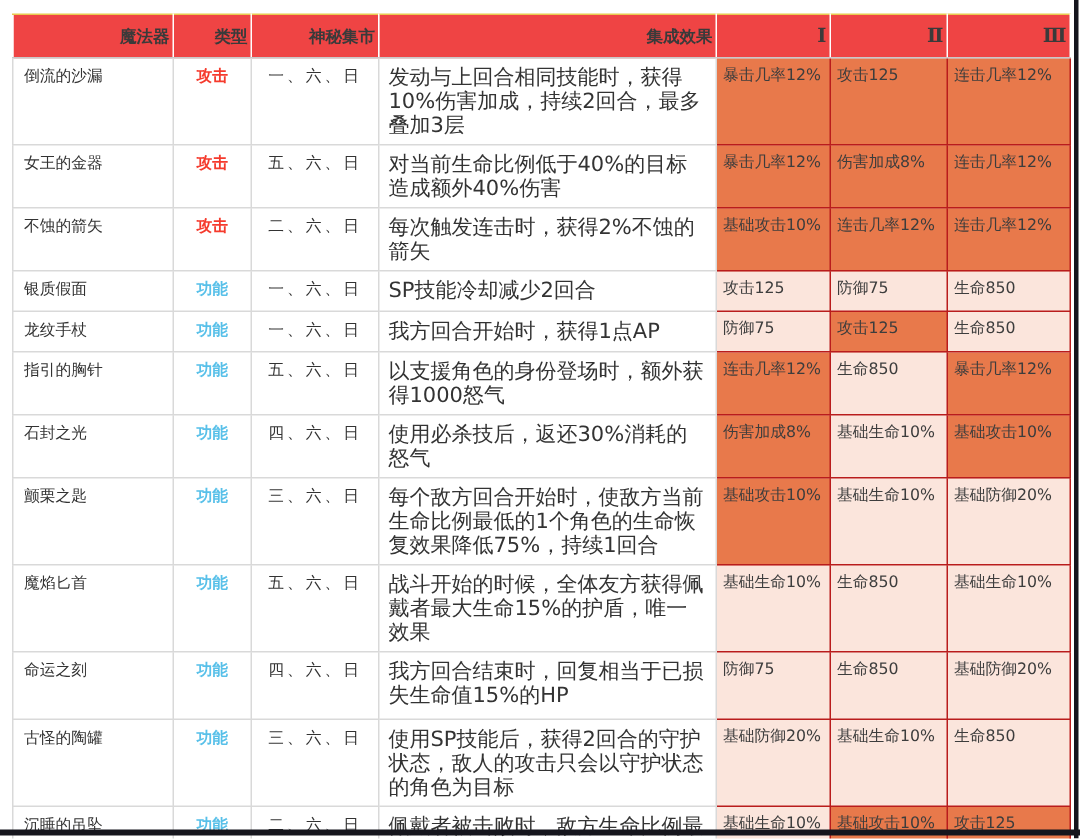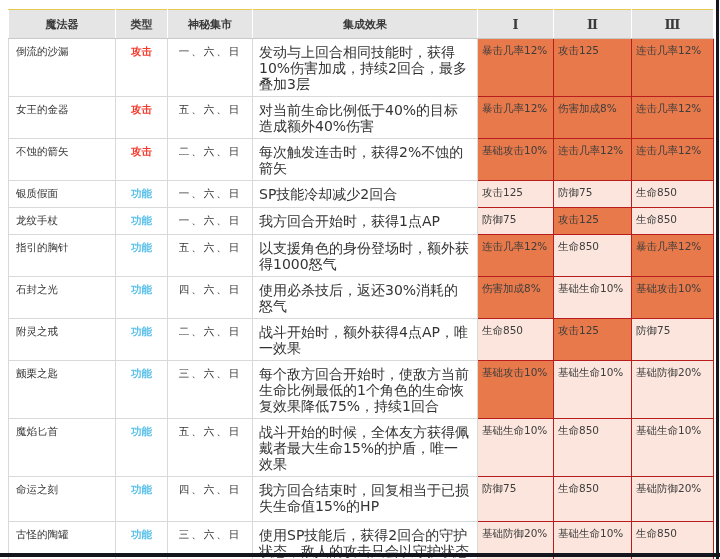--- a/index.html
+++ b/index.html
@@ -8,25 +8,25 @@
       background:#ffffff;
       font-family:"DejaVu Sans","Liberation Sans",sans-serif;
       color:#333;
     }
     .table-wrap{position:absolute;top:9px;left:8px;}
     table{
       border-collapse:collapse;table-layout:fixed;width:705px;
       font-size:10.5px;color:#333;
     }
     th{
-      background:#e5e5e5;
+      background:#ef4444;
       border-left:1px solid #fff;border-right:1px solid #fff;
       border-top:1px solid #e8c94f;border-bottom:1px solid #c9c9c9;
       height:28px;font-weight:bold;font-size:11px;color:#3a3a3a;
-      padding:0 2px;text-align:center;
+      padding:0 2px;text-align:right;
     }
     th.roman{font-family:"DejaVu Serif","Liberation Serif",serif;font-size:13px;}
     table{border:1px solid #c8c8c8;}
     td{
       border:1px solid #d9d9d9;
       padding:4px 5px;vertical-align:top;line-height:16px;background:#fff;
     }
     tr.short{height:27px;}
     tr.tall{height:45px;padding-left:39px;}
     td.c-name{padding-left:7px;}
@@ -127,29 +127,20 @@
       </tr>
       <tr class="short">
         <td class="c-name">石封之光</td>
         <td class="c-type" data-kind="function">功能</td>
         <td class="c-market">四、六、日</td>
         <td class="c-effect">使用必杀技后，返还30%消耗的怒气</td>
         <td class="c-stat stat-first" data-variant="dark">伤害加成8%</td>
         <td class="c-stat" data-variant="light">基础生命10%</td>
         <td class="c-stat" data-variant="dark">基础攻击10%</td>
       </tr>
-      <tr class="short">
-        <td class="c-name">附灵之戒</td>
-        <td class="c-type" data-kind="function">功能</td>
-        <td class="c-market">二、六、日</td>
-        <td class="c-effect">战斗开始时，额外获得4点AP，唯一效果</td>
-        <td class="c-stat stat-first" data-variant="light">生命850</td>
-        <td class="c-stat" data-variant="dark">攻击125</td>
-        <td class="c-stat" data-variant="light">防御75</td>
-      </tr>
       <tr class="tall">
         <td class="c-name">颤栗之匙</td>
         <td class="c-type" data-kind="function">功能</td>
         <td class="c-market">三、六、日</td>
         <td class="c-effect">每个敌方回合开始时，使敌方当前生命比例最低的1个角色的生命恢复效果降低75%，持续1回合</td>
         <td class="c-stat stat-first" data-variant="dark">基础攻击10%</td>
         <td class="c-stat" data-variant="light">基础生命10%</td>
         <td class="c-stat" data-variant="light">基础防御20%</td>
       </tr>
       <tr class="tall">

